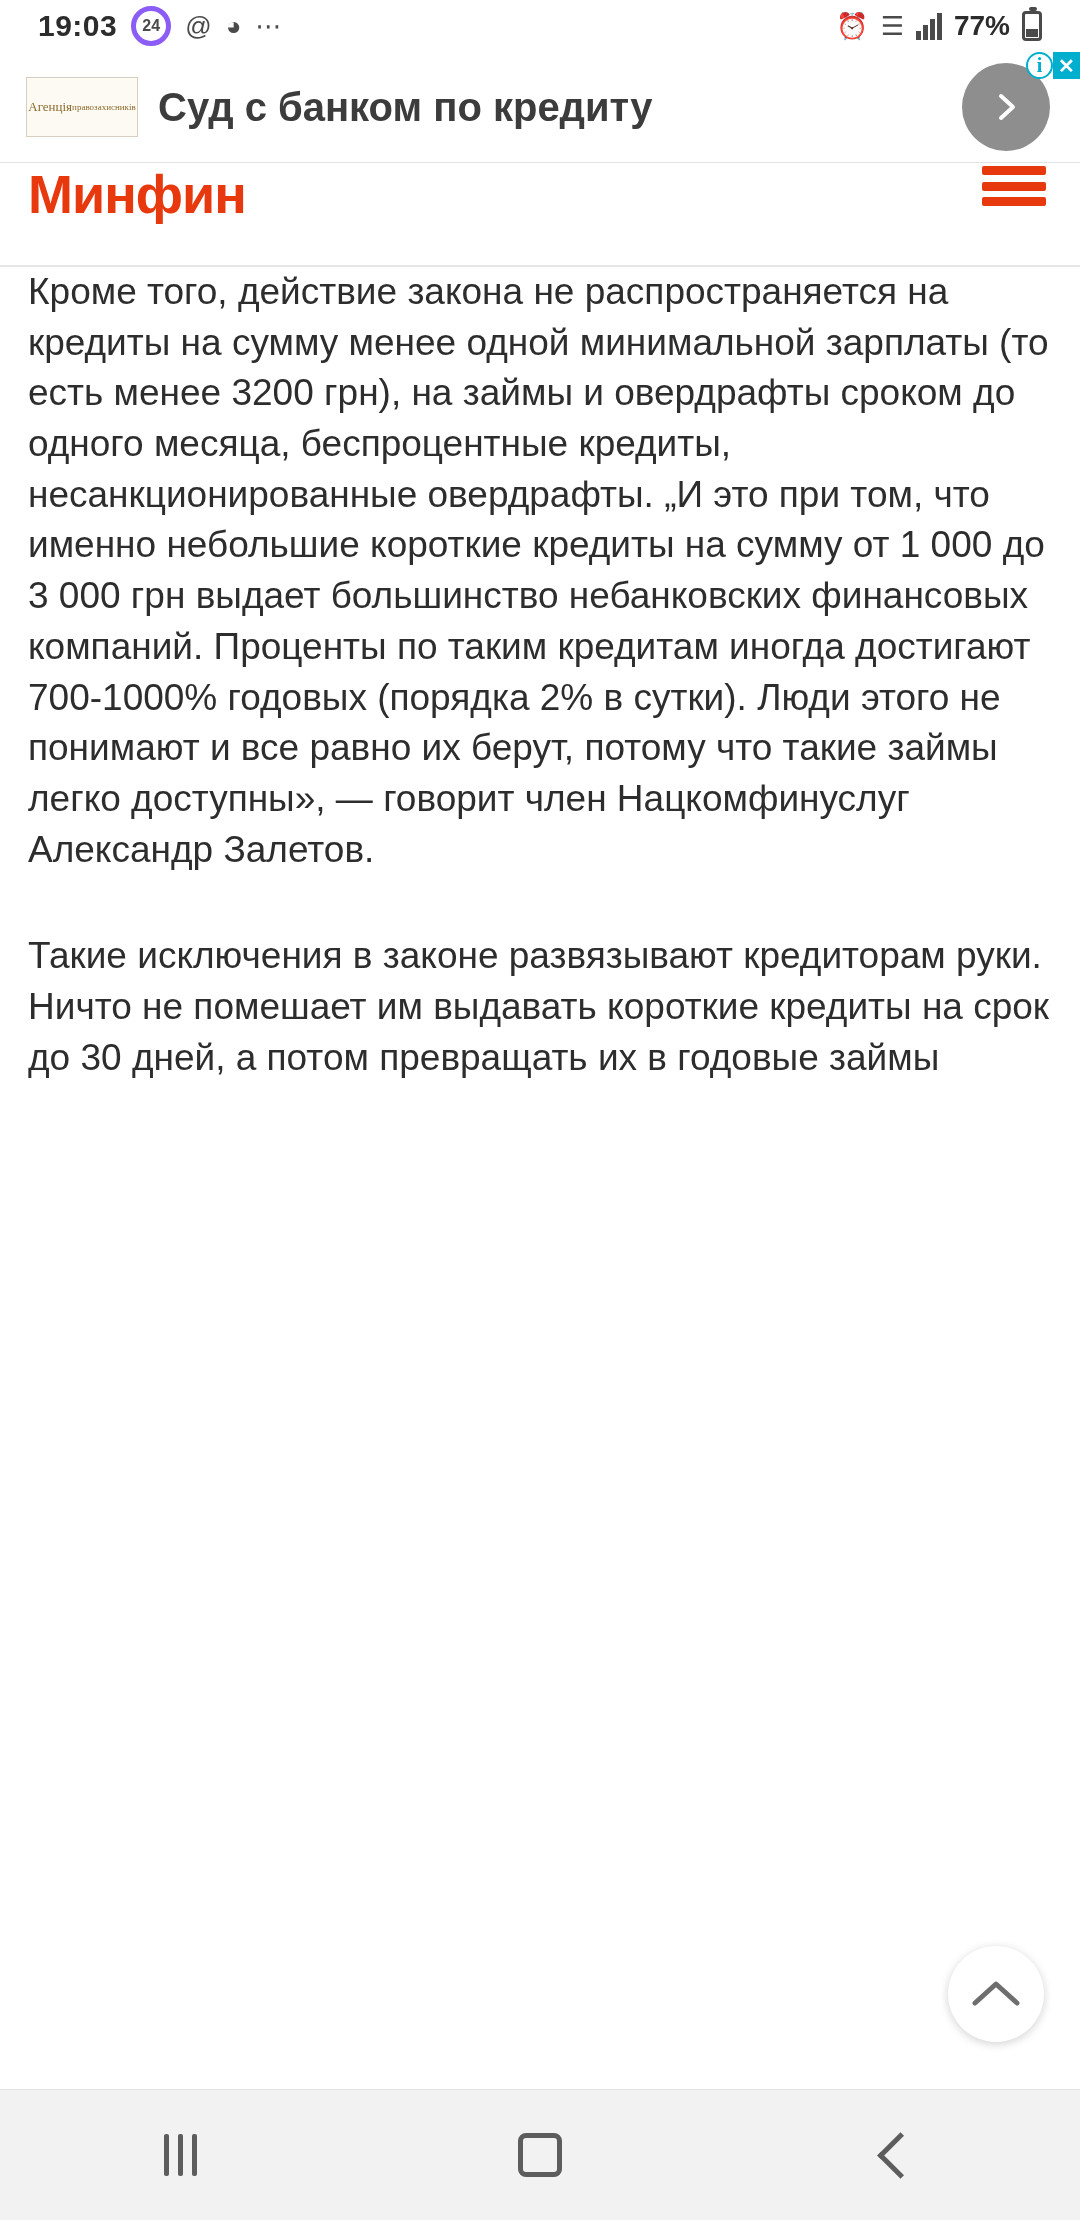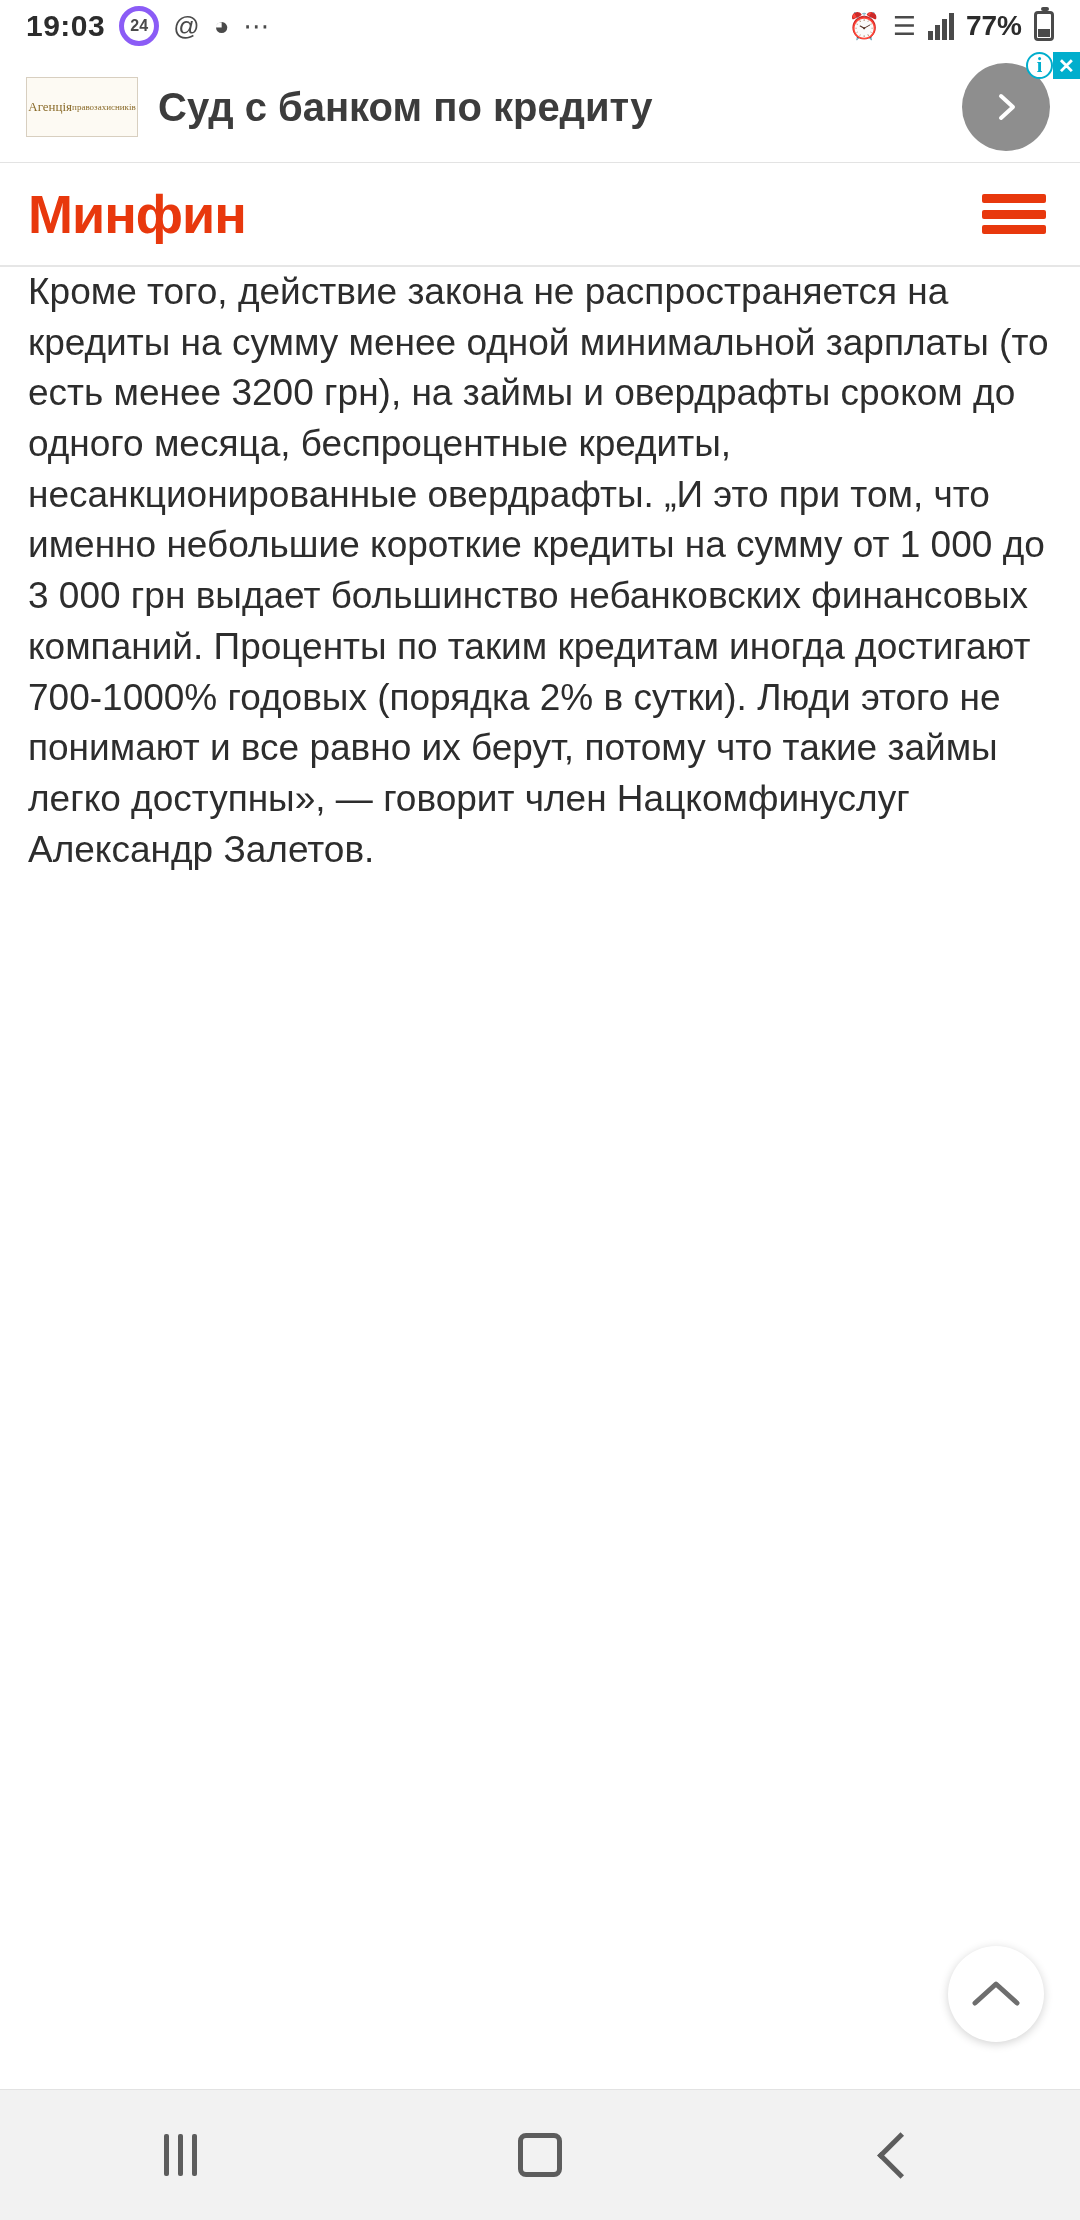--- a/index.html
+++ b/index.html
@@ -15,21 +15,21 @@
     position: relative;
   }
 
   
   .status-bar {
     height: 52px;
     background: #ffffff;
     display: flex;
     align-items: center;
     justify-content: space-between;
-    padding: 0 26px;
+    padding: 0 38px;
     box-sizing: border-box;
     color: #3a3a3a;
   }
   .status-left {
     display: flex;
     align-items: center;
     gap: 14px;
   }
   .status-time {
     font-size: 30px;
@@ -185,21 +185,20 @@
     flex: none;
   }
   .ad-cta svg { display: block; }
 
   
   .site-header {
     height: 104px;
     background: #ffffff;
     border-bottom: 2px solid #e6e6e6;
     display: flex;
-    align-items: center;
     justify-content: space-between;
     padding: 0 34px 0 28px;
     box-sizing: border-box;
   }
   .site-logo {
     font-size: 54px;
     font-weight: bold;
     color: #e8380d;
     letter-spacing: -1px;
   }
@@ -357,20 +356,21 @@
   <div class="site-logo">Минфин</div>
   <div class="hamburger">
     <span></span>
       <span></span>
       <span></span>
   </div>
 </div>
 
 <div class="article">
   <p>Кроме того,  действие закона не распространяется на кредиты на сумму менее одной минимальной зарплаты (то есть менее 3200 грн), на займы и овердрафты сроком до одного месяца, беспроцентные кредиты, несанкционированные овердрафты. „И это при том, что именно небольшие короткие кредиты на сумму от 1 000 до 3 000 грн выдает большинство небанковских финансовых компаний. Проценты по таким кредитам иногда достигают 700-1000% годовых (порядка 2% в сутки). Люди этого не понимают и все равно их берут, потому что такие займы легко доступны», — говорит член Нацкомфинуслуг Александр Залетов.</p>
+  <p>Такие исключения в законе развязывают кредиторам руки. Ничто не помешает им выдавать короткие кредиты на срок до 30 дней, а потом превращать их в годовые займы</p>
   <div class="fade-cut"></div>
 </div>
 
 <div class="to-top">
   <svg width="54" height="38" viewBox="0 0 54 38">
     <polyline points="6,28 27,9 48,28" fill="none" stroke="#6e6e6e" stroke-width="5" stroke-linecap="round" stroke-linejoin="round"></polyline>
   </svg>
 </div>
 
 <div class="nav-bar">

